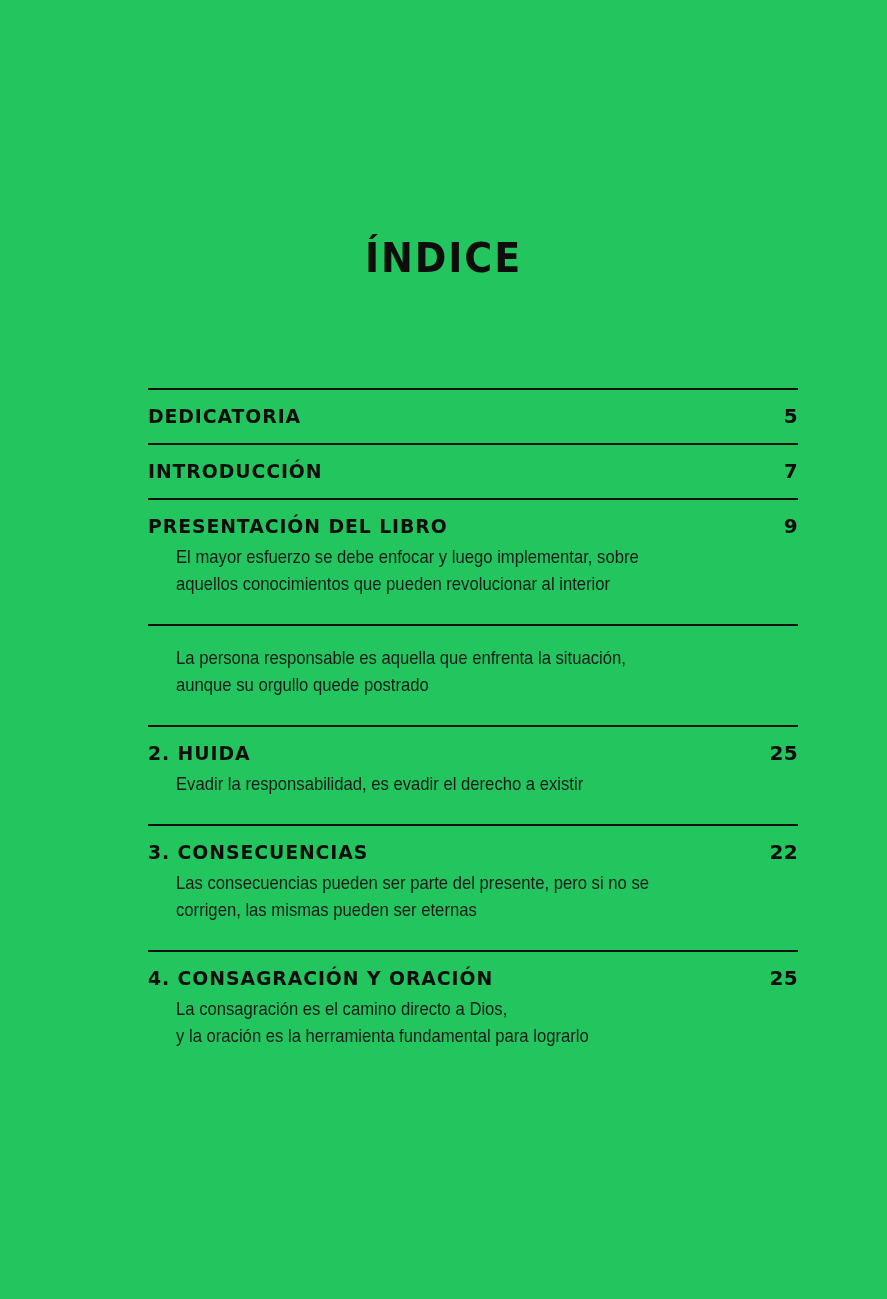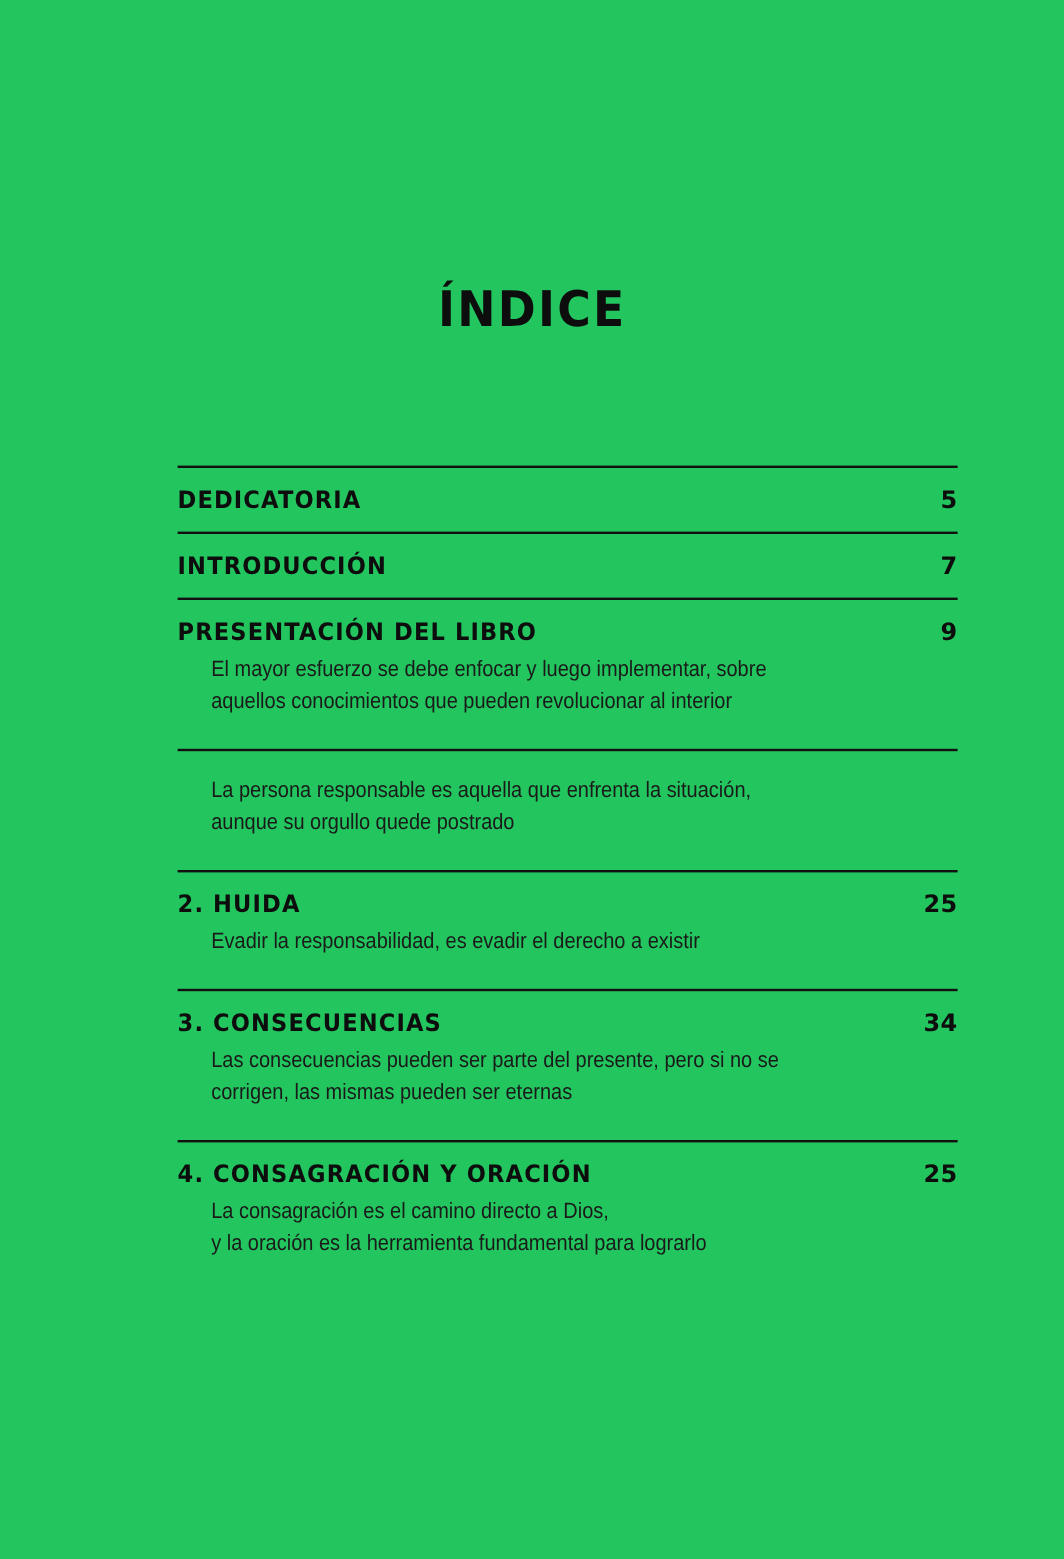--- a/index.html
+++ b/index.html
@@ -166,21 +166,21 @@
           <div class="entry-page">25</div>
         </div>
         <div class="entry-desc">
           <span class="desc-line">Evadir la responsabilidad, es evadir el derecho a existir</span>
         </div>
       </div>
       <div class="rule"></div>
       <div class="entry">
         <div class="entry-head">
           <div class="entry-title">3. CONSECUENCIAS</div>
-          <div class="entry-page">34</div>
+          <div class="entry-page">22</div>
         </div>
         <div class="entry-desc">
           <span class="desc-line">Las consecuencias pueden ser parte del presente, pero si no se</span>
           <span class="desc-line">corrigen, las mismas pueden ser eternas</span>
         </div>
       </div>
       <div class="rule"></div>
       <div class="entry">
         <div class="entry-head">
           <div class="entry-title">4. CONSAGRACIÓN Y ORACIÓN</div>

